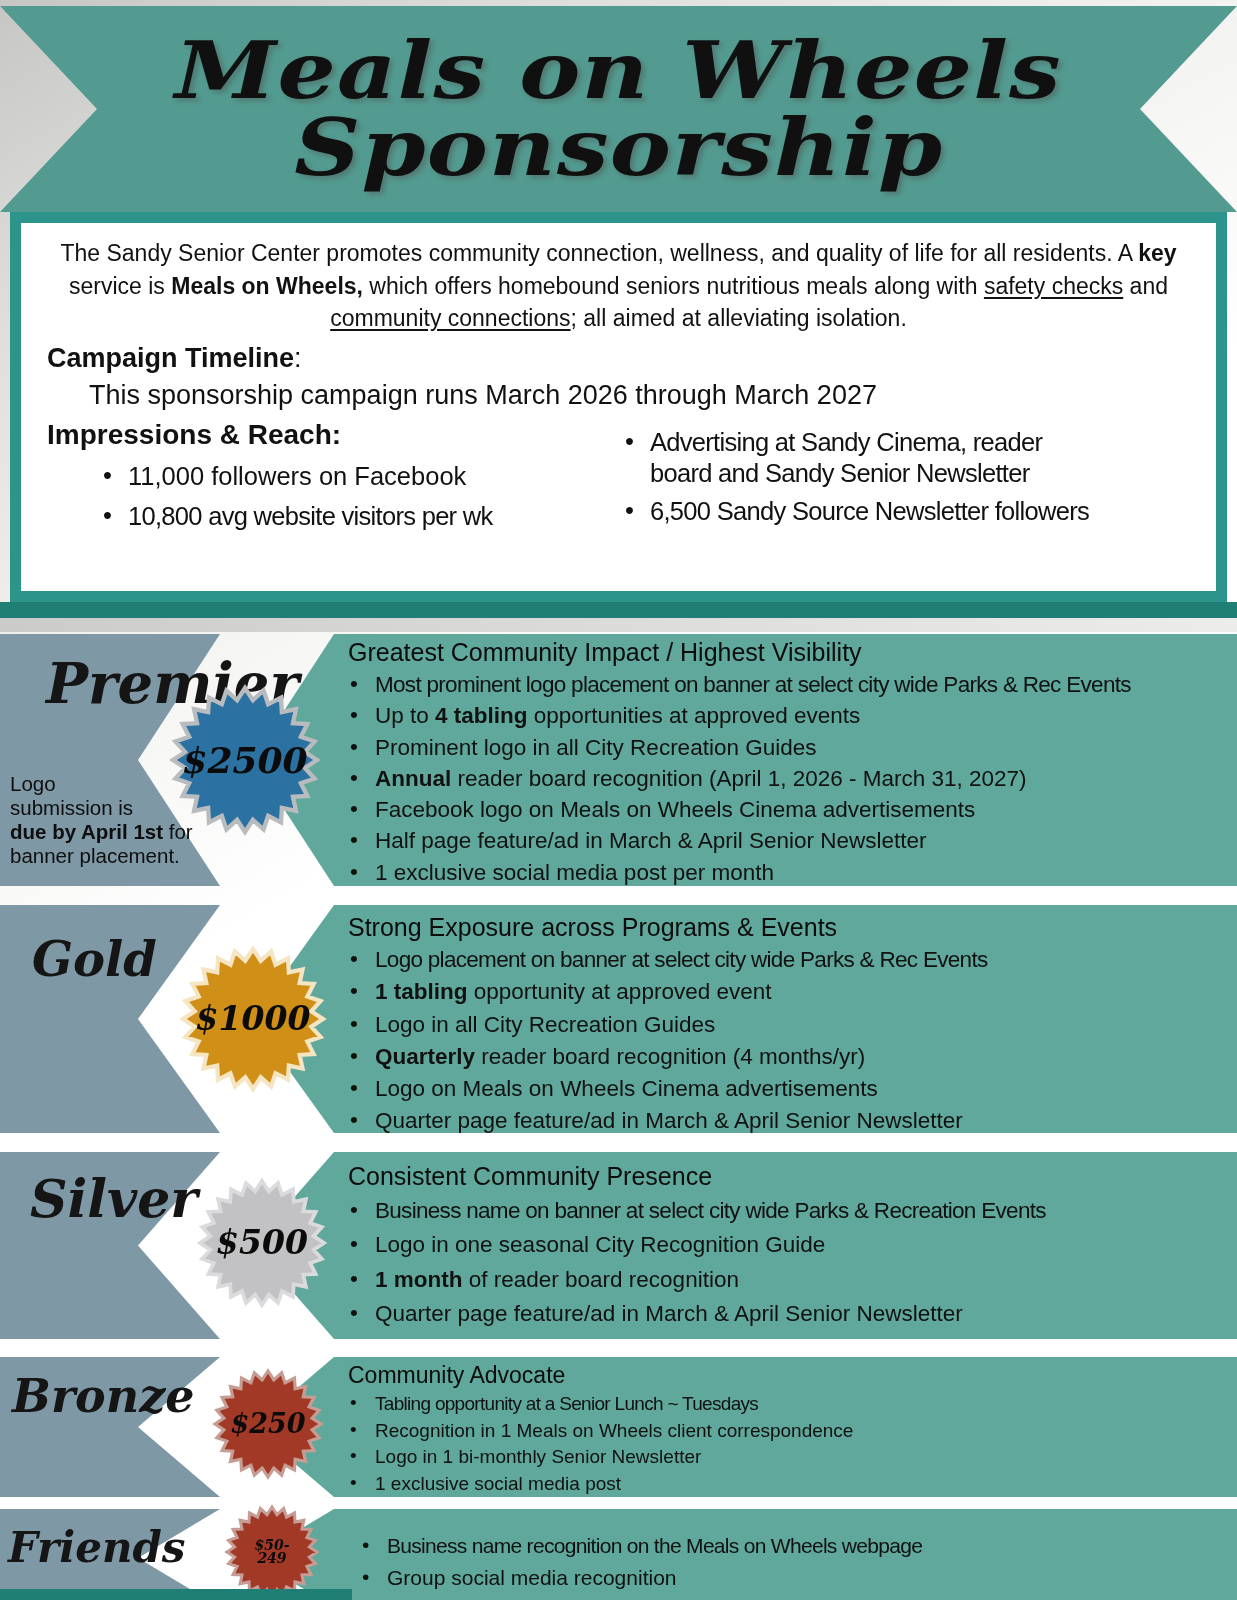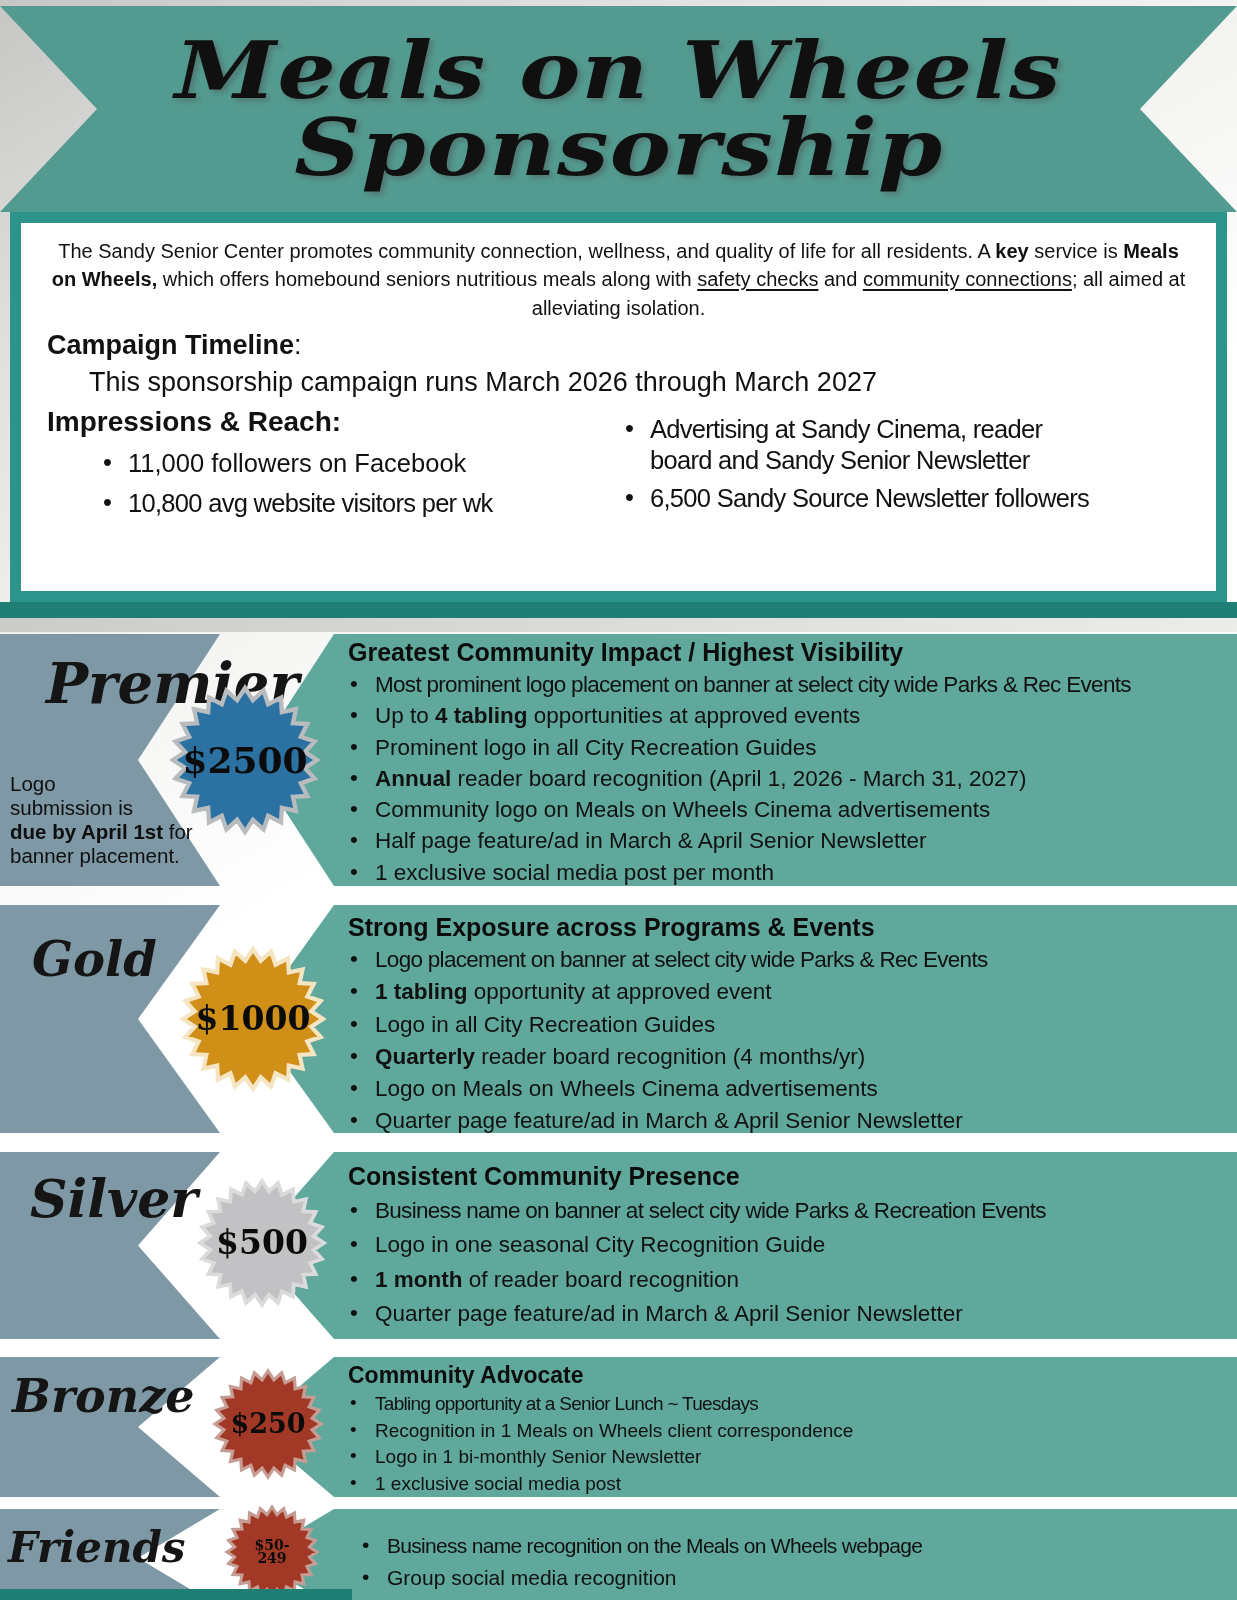--- a/index.html
+++ b/index.html
@@ -13,21 +13,21 @@
           clip-path:polygon(0 0,100% 0,calc(100% - 97px) 50%,100% 100%,0 100%,97px 50%);
           display:flex;flex-direction:column;align-items:center;justify-content:center;}
   .title-line{display:inline-block;font-family:"DejaVu Serif","Liberation Serif",serif;
           font-style:italic;font-weight:bold;color:#101010;font-size:79px;line-height:.98;
           transform:scaleX(1.16);transform-origin:50% 50%;
           text-shadow:3px 3px 5px rgba(80,80,80,.45);letter-spacing:1px;}
 
   
   .intro-box{position:absolute;left:10px;right:10px;top:212px;height:390px;background:#fff;
           border:11px solid #2c948a;box-sizing:border-box;padding:12px 24px 0 24px;}
-  .intro{font-size:20px;line-height:1.42;text-align:center;max-width:1140px;margin:2px auto 8px auto;}
+  .intro{font-size:23px;line-height:1.42;text-align:center;max-width:1140px;margin:2px auto 8px auto;}
   .intro u{text-underline-offset:3px;}
   .ct-head{font-size:27px;margin:4px 0 0 2px;}
   .ct-head b{font-weight:bold;}
   .ct-text{font-size:27px;margin:6px 0 8px 44px;}
   .imp{display:flex;margin-top:2px;gap:26px;}
   .imp-left{width:520px;}
   .imp-h{font-size:28px;font-weight:bold;margin:0 0 2px 2px;}
   ul.blist{list-style:none;margin:0;padding:0;}
   ul.blist li{position:relative;padding-left:27px;}
   ul.blist li::before{content:"\2022";position:absolute;left:2px;top:-1px;}
@@ -44,32 +44,32 @@
           background:linear-gradient(90deg,#cbcbc9,#ececea);}
   .bottom-bar{position:absolute;left:0;top:1589px;width:352px;height:11px;background:#1f7f75;z-index:9;}
 
   
   .row{position:absolute;left:0;width:1237px;}
   .gray-block{position:absolute;left:0;top:0;width:260px;height:100%;background:#7e98a6;z-index:1;
           clip-path:polygon(0 0,220px 0,138px 50%,220px 100%,0 100%);}
   .teal-block{position:absolute;left:0;top:0;width:100%;height:100%;background:#5fa89b;z-index:2;
           clip-path:polygon(334px 0,100% 0,100% 100%,334px 100%,252px 50%);}
   .tier-content{margin:0 22px 0 348px;padding-top:6px;}
-  .tier-content h3{margin:0 0 3px 0;font-size:25px;font-weight:bold;color:#0c0c0c;}
+  .tier-content h3{margin:0 0 3px 0;font-size:25px;font-weight:normal;color:#0c0c0c;}
   .tier-content li{font-size:22.5px;margin:3px 0;line-height:1.3;}
   .tier-name{position:absolute;z-index:3;font-family:"DejaVu Serif","Liberation Serif",serif;
           font-style:italic;font-weight:bold;color:#151515;}
   .note{position:absolute;left:10px;top:138px;width:215px;z-index:3;font-size:20.5px;
           line-height:1.17;white-space:pre-line;color:#0e0e0e;}
 
   
   .badge{position:absolute;z-index:4;}
   .badge svg{position:absolute;inset:0;width:100%;height:100%;overflow:visible;}
   .badge-text{position:absolute;inset:0;display:flex;align-items:center;justify-content:center;
-          font-family:"DejaVu Serif","Liberation Serif",serif;font-weight:bold;
+          font-family:"DejaVu Serif","Liberation Serif",serif;font-style:italic;font-weight:bold;
           color:#0b0b0b;white-space:pre-line;text-align:center;line-height:.95;}
 
   
   .r-premier .tier-content{padding-top:4px;}
   .r-premier .tier-content li{margin:2px 0;}
   .r-gold .tier-content{padding-top:8px;}
   .r-silver .tier-content{padding-top:10px;}
   .r-silver .tier-content li{margin:5px 0;}
   .r-bronze .tier-content{padding-top:5px;}
   .r-bronze .tier-content h3{font-size:23px;}
@@ -121,21 +121,21 @@
   <section class="row r-premier" style="top:634px;height:252px">
     <div class="gray-block"></div>
     <div class="teal-block">
       <div class="tier-content">
         <h3>Greatest Community Impact  /  Highest Visibility</h3>
         <ul class="blist">
             <li class="cond">Most prominent logo placement on banner at select city wide Parks &amp;  Rec Events</li>
             <li>Up to <b>4 tabling</b> opportunities at approved events</li>
             <li class="small">Prominent logo in all City Recreation Guides</li>
             <li><b>Annual</b> reader board recognition (April 1, 2026 - March 31, 2027)</li>
-            <li>Community logo on Meals on Wheels Cinema advertisements</li>
+            <li>Facebook logo on Meals on Wheels Cinema advertisements</li>
             <li>Half page feature/ad in March &amp; April Senior Newsletter</li>
             <li>1 exclusive social media post per month</li>
           </ul>
       </div>
     </div>
     <div class="tier-name" style="left:46px;top:16px;font-size:56px">Premier</div>
     <div class="note">Logo
 submission is
 <b>due by April 1st</b> for
 banner placement.</div>

